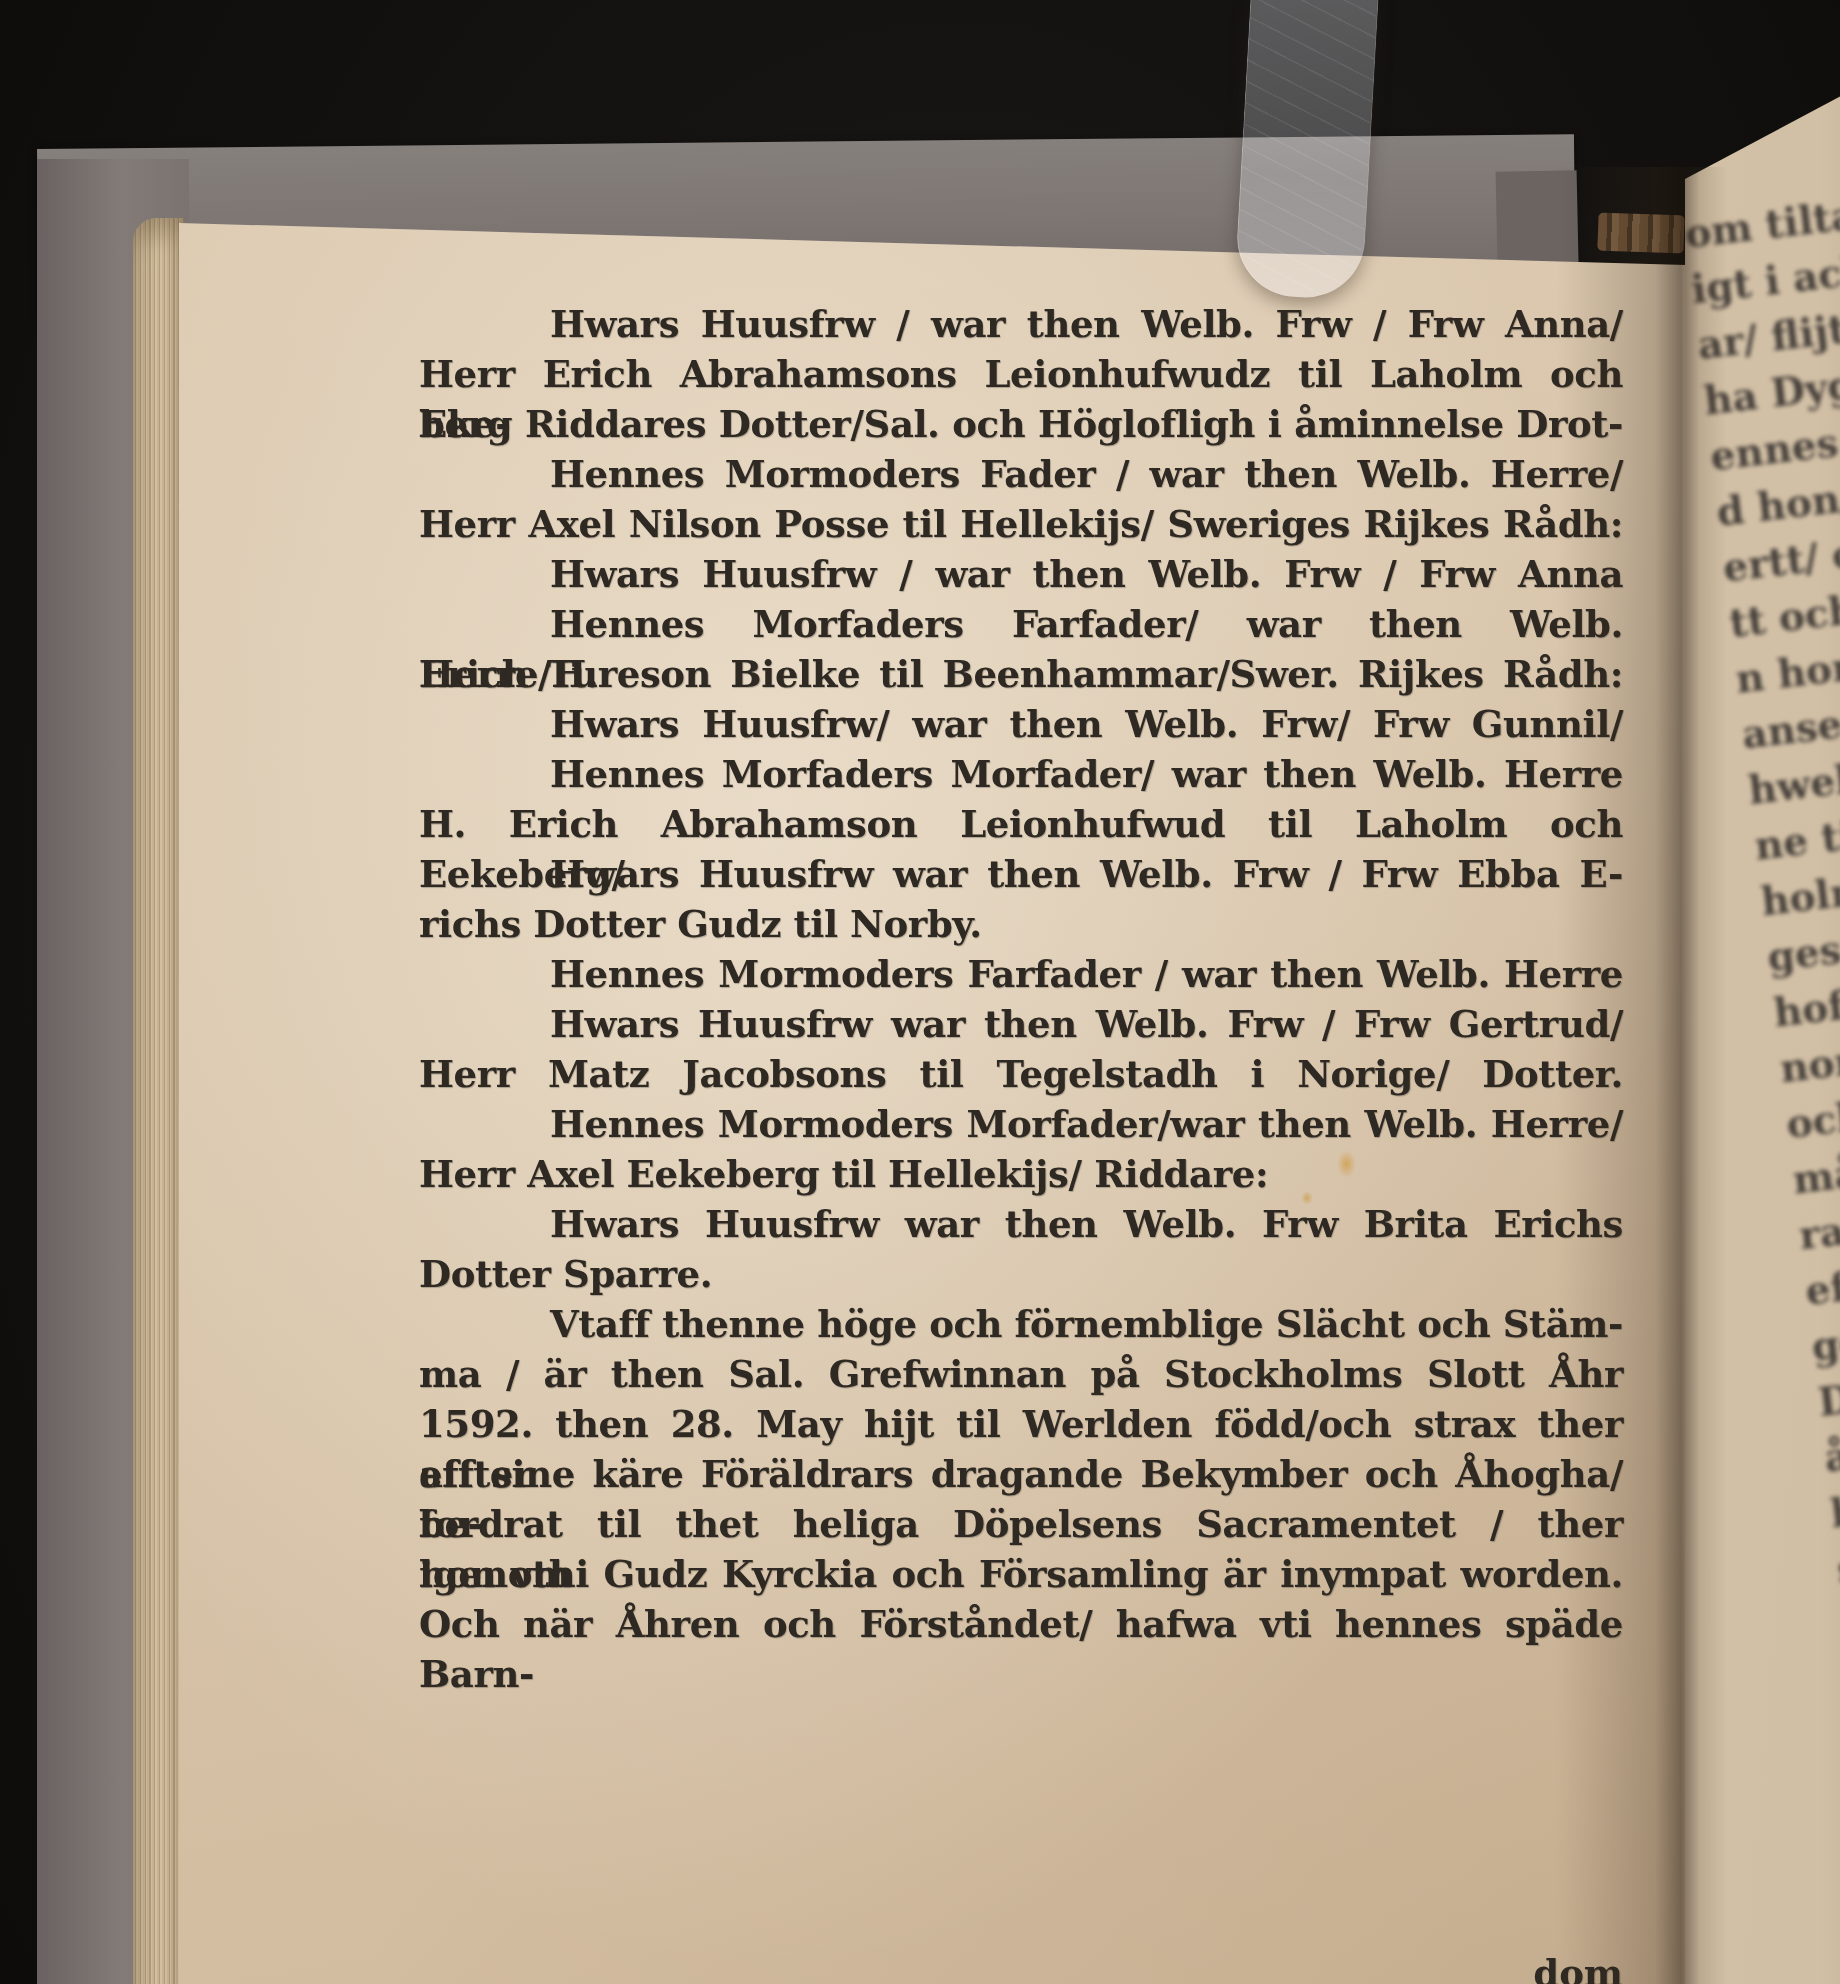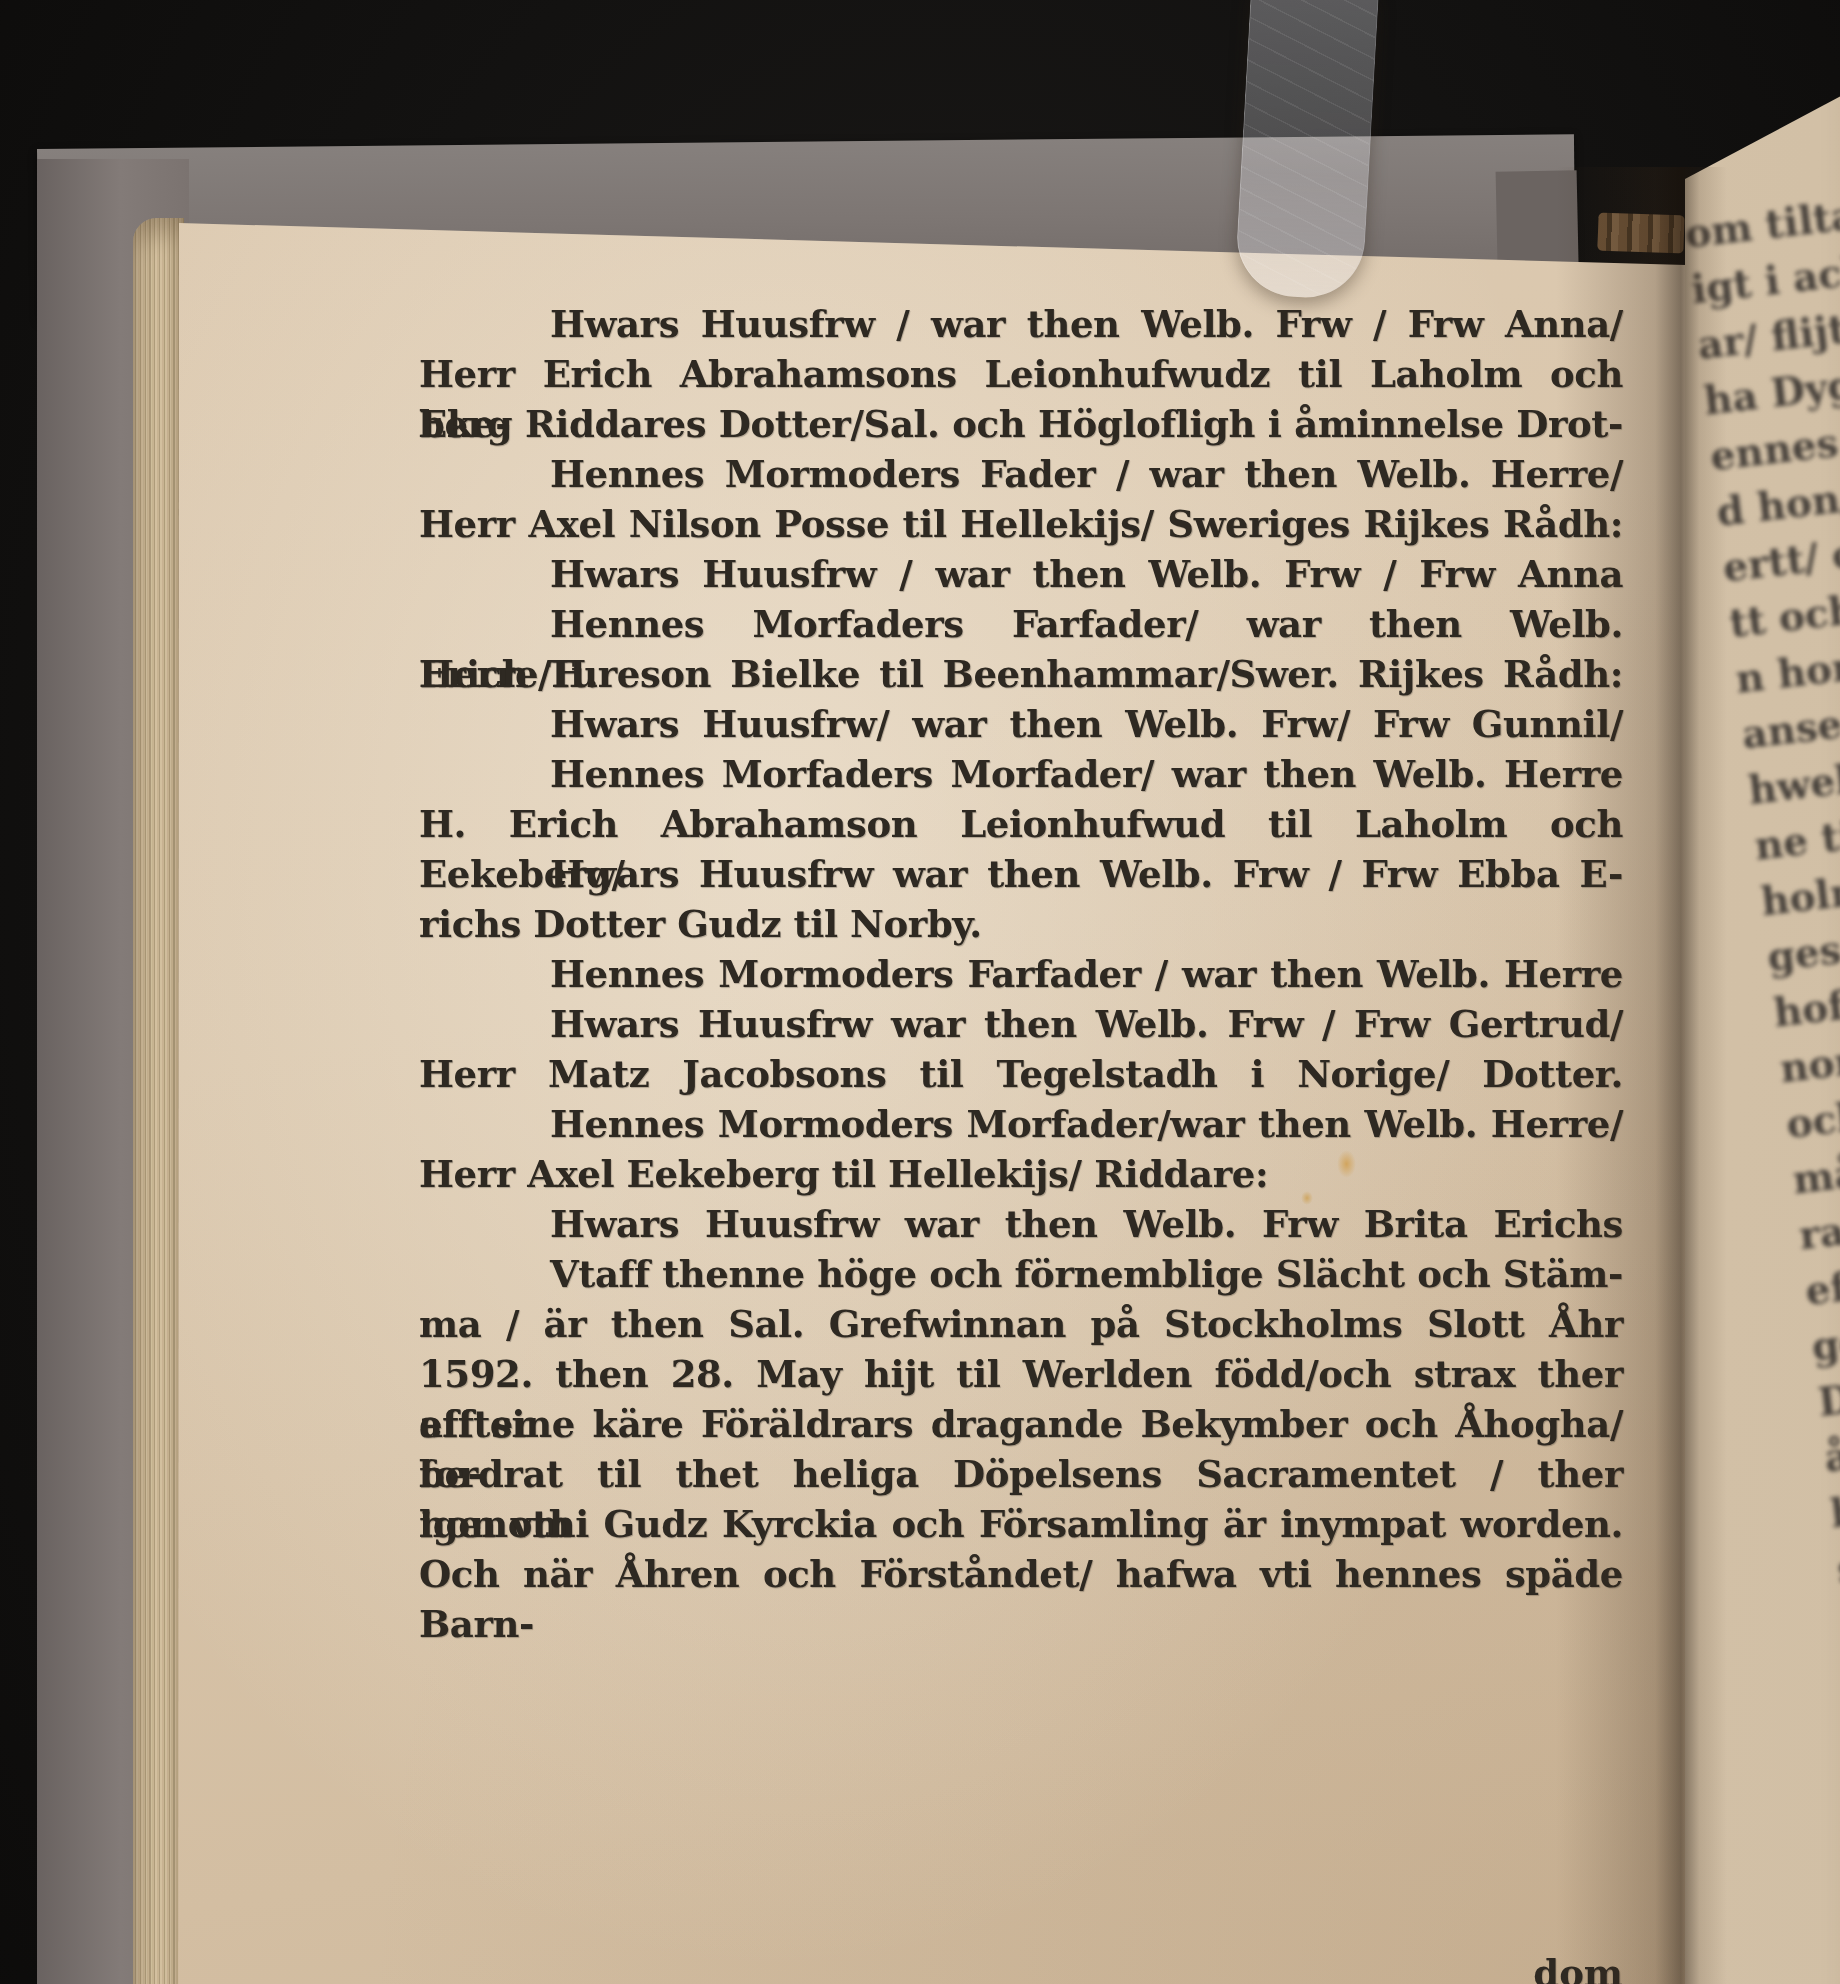--- a/index.html
+++ b/index.html
@@ -139,20 +139,21 @@
         <div class="line indent just">Hennes Morfaders Morfader/ war then Welb. Herre</div>
         <div class="line just">H. Erich Abrahamson Leionhufwud til Laholm och Eekeberg/</div>
         <div class="line indent just">Hwars Huusfrw war then Welb. Frw / Frw Ebba E-</div>
         <div class="line">richs Dotter Gudz til Norby.</div>
         <div class="line indent just">Hennes Mormoders Farfader / war then Welb. Herre</div>
         <div class="line indent just">Hwars Huusfrw war then Welb. Frw / Frw Gertrud/</div>
         <div class="line just">Herr Matz Jacobsons til Tegelstadh i Norige/ Dotter.</div>
         <div class="line indent just">Hennes Mormoders Morfader/war then Welb. Herre/</div>
         <div class="line">Herr Axel Eekeberg til Hellekijs/ Riddare:</div>
         <div class="line indent just">Hwars Huusfrw war then Welb. Frw Brita Erichs</div>
+        <div class="line">Dotter Sparre.</div>
         <div class="line indent just">Vtaff thenne höge och förnemblige Slächt och Stäm-</div>
         <div class="line just">ma / är then Sal. Grefwinnan på Stockholms Slott Åhr</div>
         <div class="line just">1592. then 28. May hijt til Werlden född/och strax ther effter</div>
         <div class="line just">aff sine käre Föräldrars dragande Bekymber och Åhogha/ be-</div>
         <div class="line just">fordrat til thet heliga Döpelsens Sacramentet / ther igenom</div>
         <div class="line just">hon vthi Gudz Kyrckia och Församling är inympat worden.</div>
         <div class="line just">Och när Åhren och Förståndet/ hafwa vti hennes späde Barn-</div>
       </div>
     <div id="catchword">dom</div>
   </div>

